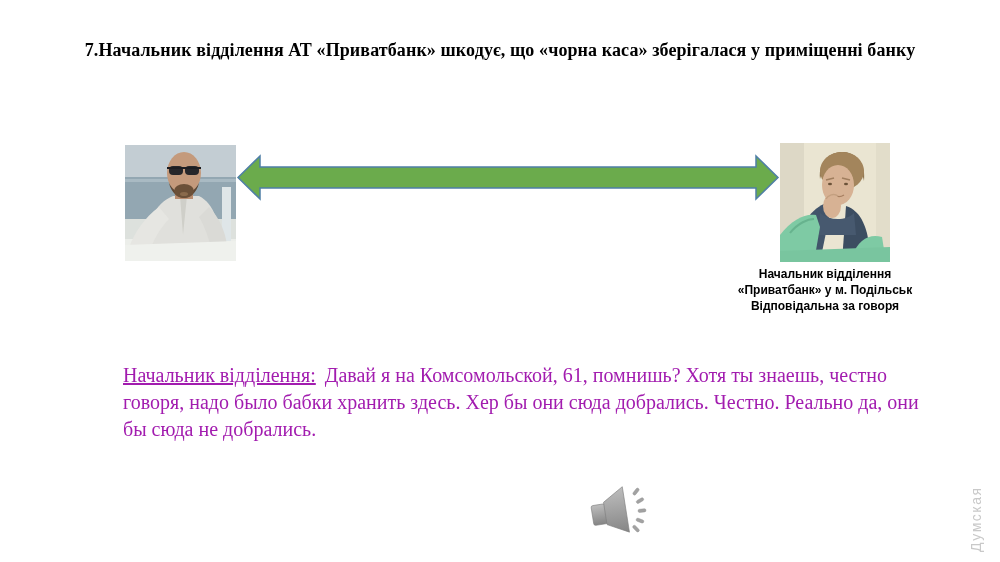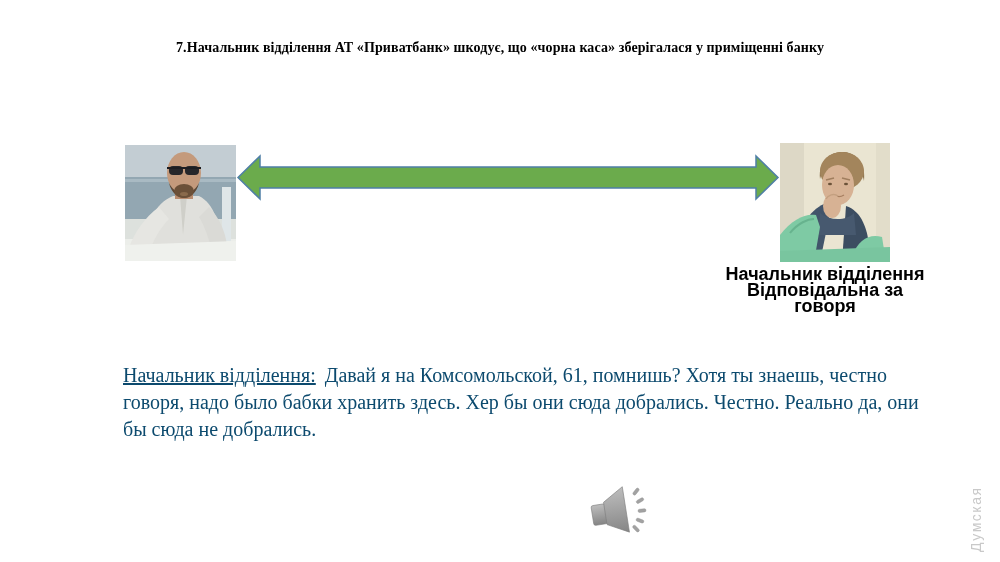--- a/index.html
+++ b/index.html
@@ -9,51 +9,51 @@
     background:#ffffff;
     overflow:hidden;
     font-family:"Liberation Serif", serif;
   }
   .title{
     position:absolute;
     left:40px; right:40px; top:40px;
     text-align:center;
     font-family:"Liberation Serif", serif;
     font-weight:bold;
-    font-size:14px;
+    font-size:18px;
     color:#000000;
     letter-spacing:0.1px;
   }
   .photo{
     position:absolute;
     display:block;
   }
   .photo-left{ left:125px; top:145px; width:111px; height:116px; }
   .photo-right{ left:780px; top:143px; width:110px; height:119px; }
   .arrow{
     position:absolute;
     left:236px; top:154px; width:544px; height:47px;
   }
   .caption{
     position:absolute;
     left:715px; top:266px; width:220px;
     text-align:center;
     font-family:"Liberation Sans", sans-serif;
     font-weight:bold;
-    font-size:18px;
+    font-size:12px;
     line-height:16px;
     color:#000000;
   }
   .dialogue{
     position:absolute;
     left:123px; top:342px; width:822px;
     font-family:"Liberation Serif", serif;
     font-size:20px;
     line-height:27px;
-    color:#0c4a6e;
+    color:#a21caf;
   }
   .speaker-label{ text-decoration:underline; }
   .dialogue-text{ margin-left:9px; }
   .audio{
     position:absolute;
     left:588px; top:483px; width:62px; height:56px;
     cursor:pointer;
   }
   .watermark{
     position:absolute;
@@ -126,20 +126,21 @@
     <path d="M46,56 C48,52 54,50 58,53" stroke="#c3a080" stroke-width="1.5" fill="none"></path>
 
     <path d="M0,119 L0,92 C12,76 26,70 36,72 L40,84 L34,119 Z" fill="#7ecaa4"></path>
     <path d="M70,119 C76,98 88,90 102,94 L106,119 Z" fill="#7ecaa4"></path>
     <path d="M0,108 L110,104 L110,119 L0,119 Z" fill="#79c59f"></path>
     <path d="M10,90 C18,80 28,76 34,76" stroke="#67b38e" stroke-width="2" fill="none"></path>
   </svg>
 
   <div class="caption">
     <div>Начальник відділення</div>
+    <div>«Приватбанк» у м. Подільськ</div>
     <div>Відповідальна за говоря</div>
   </div>
 
   <p class="dialogue"><span class="speaker-label">Начальник відділення:</span><span class="dialogue-text">Давай я на Комсомольской, 61, помнишь? Хотя ты знаешь, честно говоря, надо было бабки хранить здесь. Хер бы они сюда добрались. Честно. Реально да, они бы сюда не добрались.</span></p>
 
   <svg class="audio" viewBox="0 0 62 56" role="button" aria-label="play audio">
     <defs>
       <linearGradient id="sg" x1="0" y1="0" x2="0" y2="1">
         <stop offset="0" stop-color="#bdbdbd"></stop>
         <stop offset="1" stop-color="#858585"></stop>

